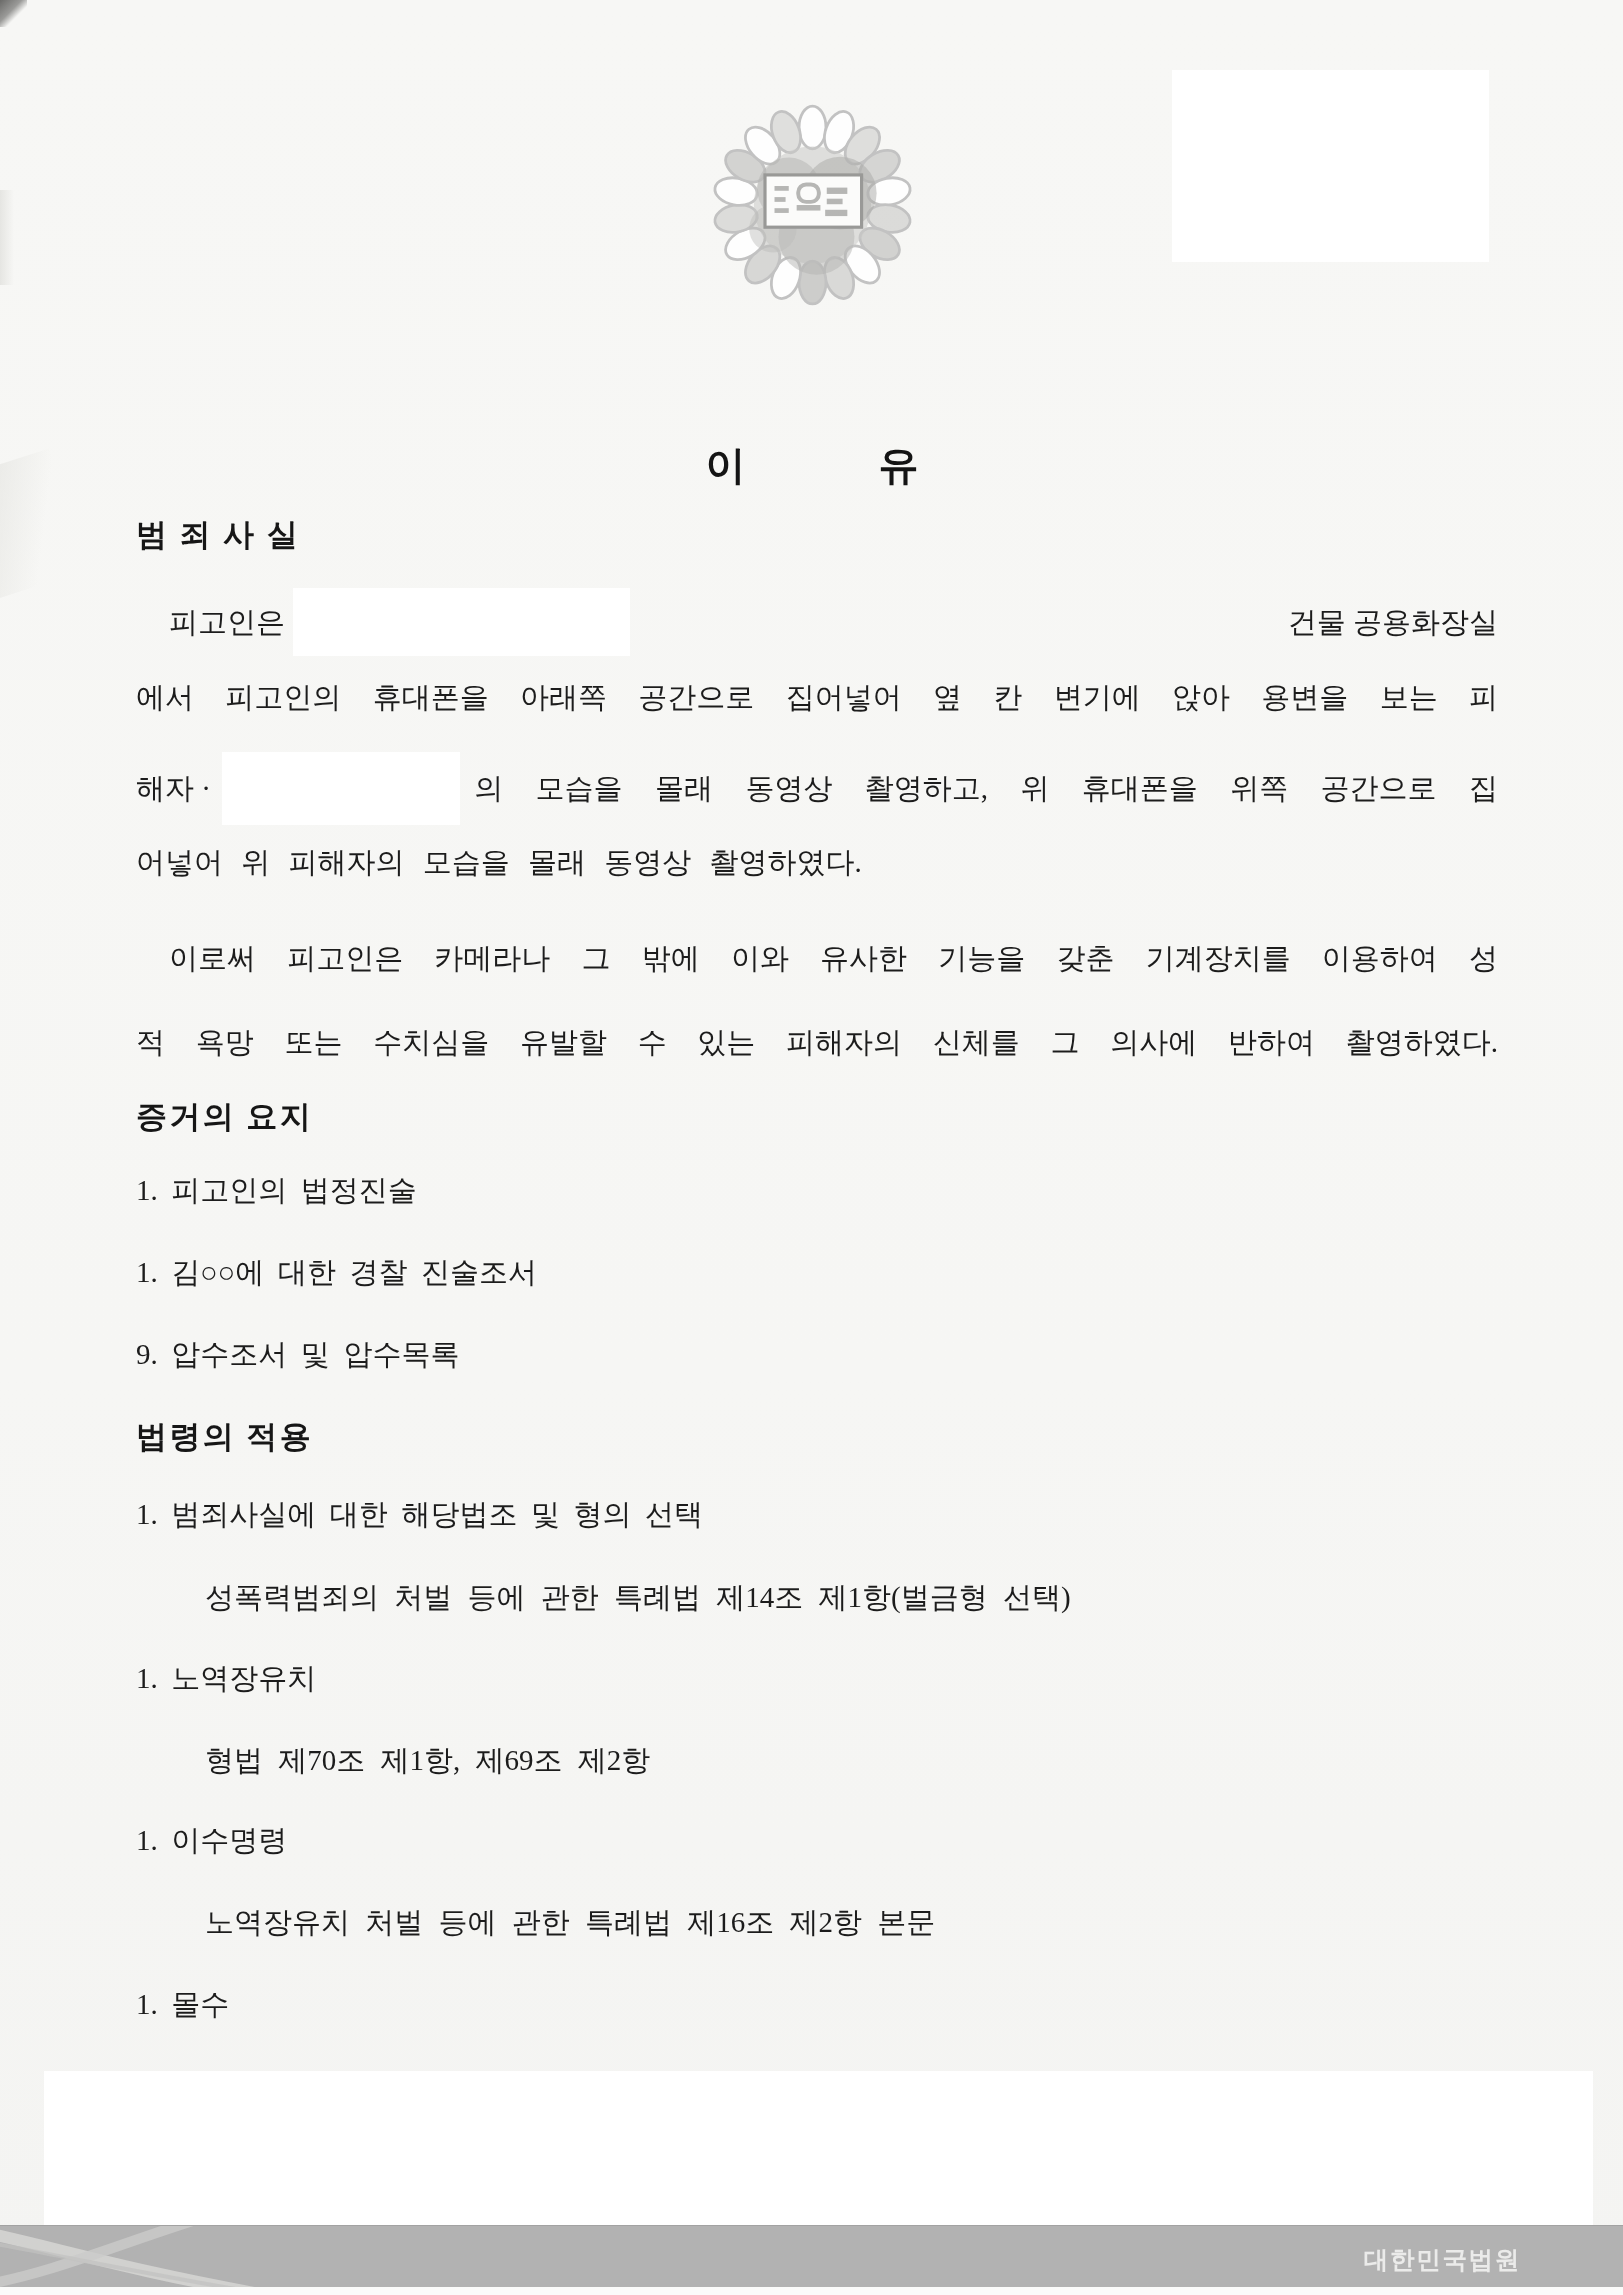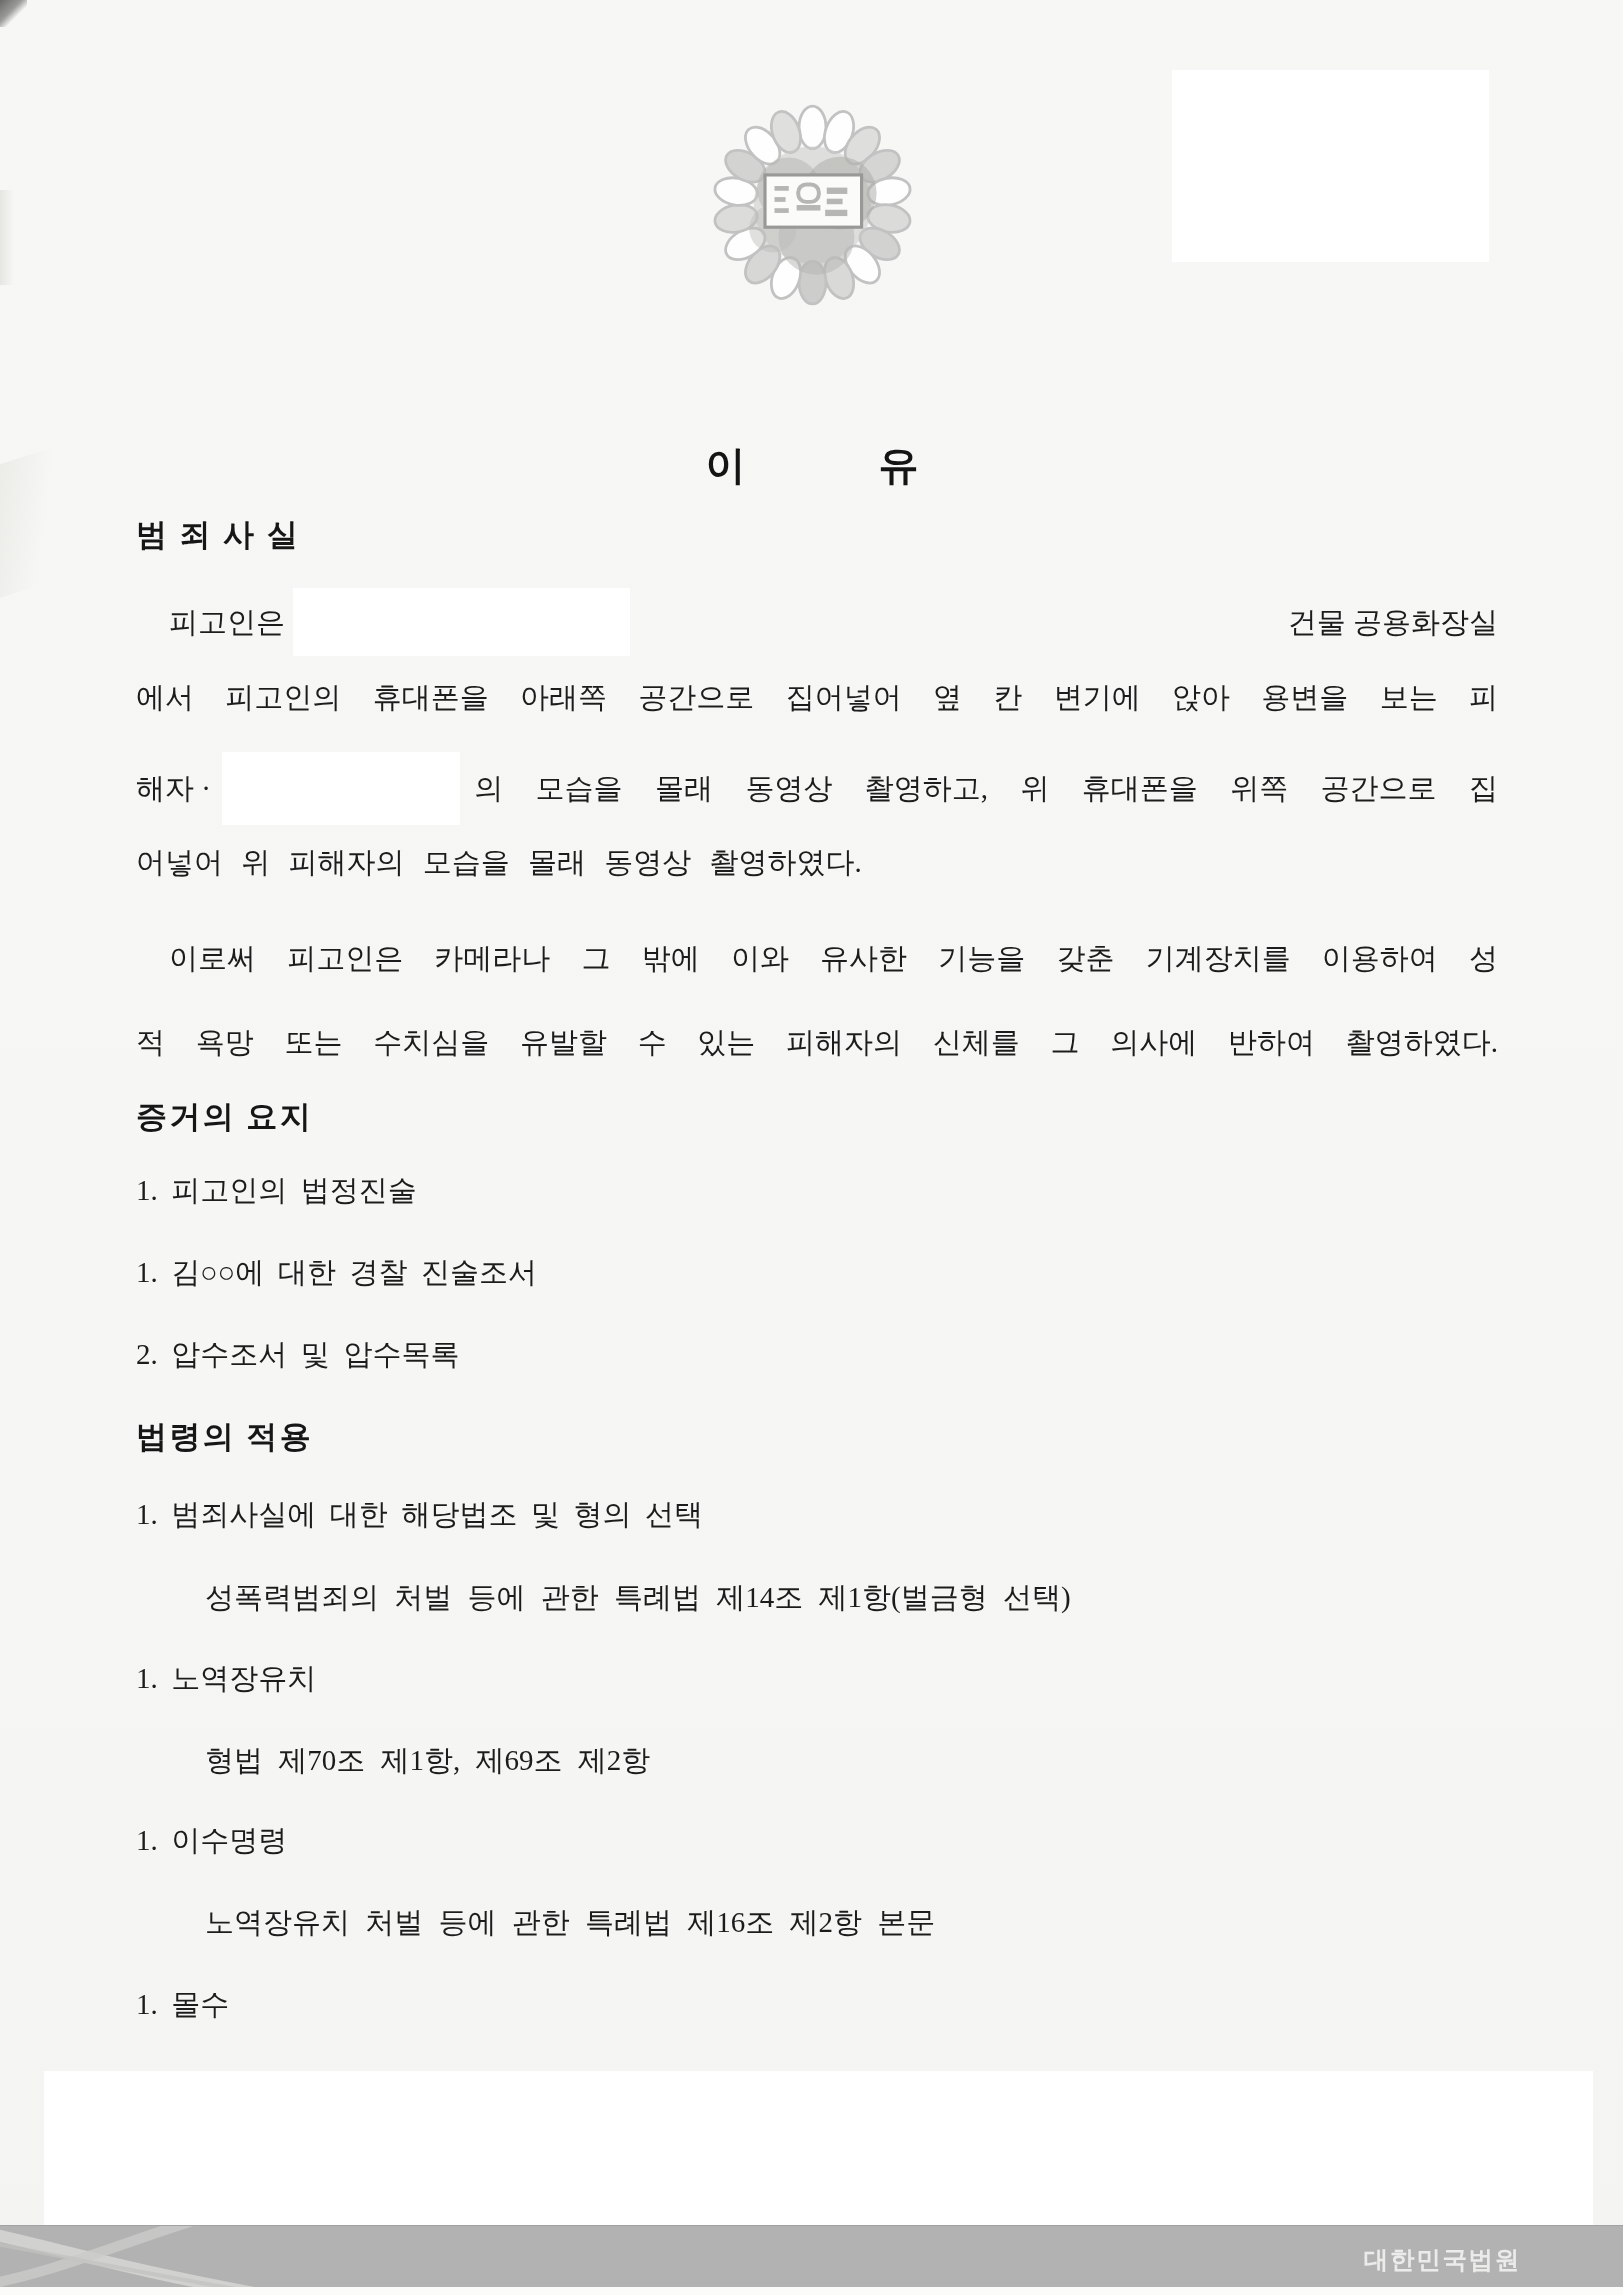--- a/index.html
+++ b/index.html
@@ -196,21 +196,21 @@
 
   <div class="line" style="top:844px;word-spacing:11px;">어넣어 위 피해자의 모습을 몰래 동영상 촬영하였다.</div>
 
   <div class="line just indent" style="top:940px;">이로써 피고인은 카메라나 그 밖에 이와 유사한 기능을 갖춘 기계장치를 이용하여 성</div>
 
   <div class="line just" style="top:1024px;">적 욕망 또는 수치심을 유발할 수 있는 피해자의 신체를 그 의사에 반하여 촬영하였다.</div>
 
   <div class="sec-heading" style="top:1096px;">증거의 요지</div>
   <div class="list-line" style="top:1171px;">1. 피고인의 법정진술</div>
   <div class="list-line" style="top:1253px;">1. 김○○에 대한 경찰 진술조서</div>
-  <div class="list-line" style="top:1335px;">2. 압수조서 및 압수목록</div>
+  <div class="list-line" style="top:1335px;">9. 압수조서 및 압수목록</div>
 
   <div class="sec-heading" style="top:1416px;">법령의 적용</div>
 
   <div class="list-line" style="top:1495px;">1. 범죄사실에 대한 해당법조 및 형의 선택</div>
   <div class="detail-line" style="top:1578px;">성폭력범죄의 처벌 등에 관한 특례법 제14조 제1항(벌금형 선택)</div>
 
   <div class="list-line" style="top:1659px;">1. 노역장유치</div>
   <div class="detail-line" style="top:1741px;">형법 제70조 제1항, 제69조 제2항</div>
 
   <div class="list-line" style="top:1821px;text-align:right;">1. 이수명령</div>

